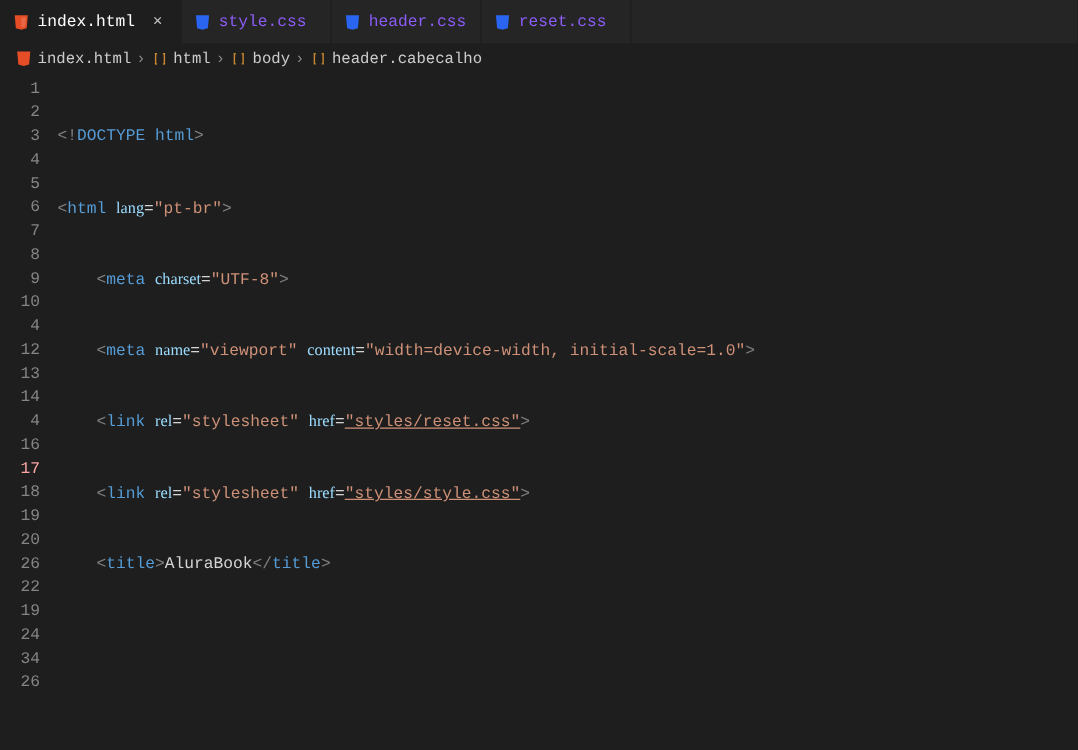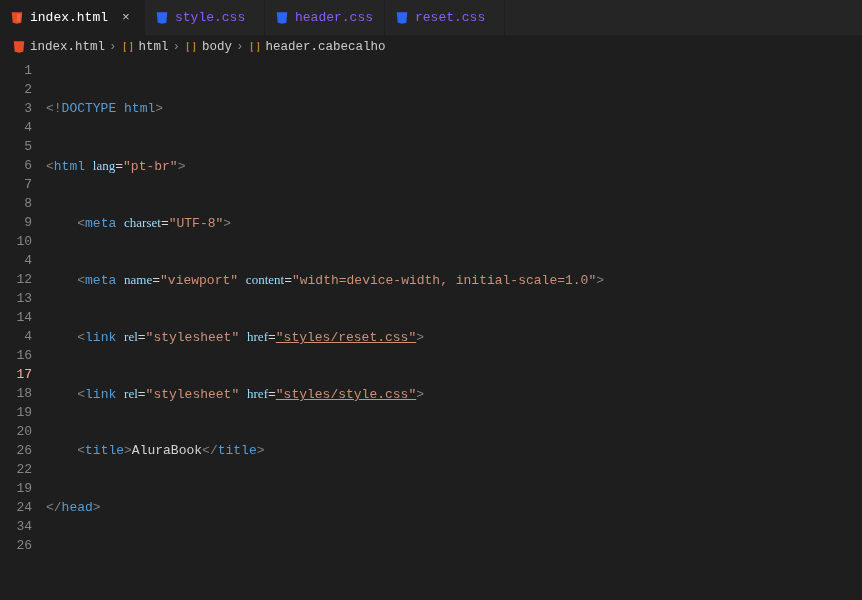--- a/index.html
+++ b/index.html
@@ -187,21 +187,20 @@
       <div class="ln">26</div>
     </div>
   <div class="code">
     <div class="line"><span class="p">&lt;!</span><span class="dt">DOCTYPE</span> <span class="dt">html</span><span class="p">&gt;</span></div>
     <div class="line"><span class="p">&lt;</span><span class="tg">html</span> <span class="at">lang</span><span class="eq">=</span><span class="st">"pt-br"</span><span class="p">&gt;</span></div>
     <div class="line">    <span class="p">&lt;</span><span class="tg">meta</span> <span class="at">charset</span><span class="eq">=</span><span class="st">"UTF-8"</span><span class="p">&gt;</span></div>
     <div class="line">    <span class="p">&lt;</span><span class="tg">meta</span> <span class="at">name</span><span class="eq">=</span><span class="st">"viewport"</span> <span class="at">content</span><span class="eq">=</span><span class="st">"width=device-width, initial-scale=1.0"</span><span class="p">&gt;</span></div>
     <div class="line">    <span class="p">&lt;</span><span class="tg">link</span> <span class="at">rel</span><span class="eq">=</span><span class="st">"stylesheet"</span> <span class="at">href</span><span class="eq">=</span><span class="stu">"styles/reset.css"</span><span class="p">&gt;</span></div>
     <div class="line">    <span class="p">&lt;</span><span class="tg">link</span> <span class="at">rel</span><span class="eq">=</span><span class="st">"stylesheet"</span> <span class="at">href</span><span class="eq">=</span><span class="stu">"styles/style.css"</span><span class="p">&gt;</span></div>
     <div class="line">    <span class="p">&lt;</span><span class="tg">title</span><span class="p">&gt;</span><span class="tx">AluraBook</span><span class="p">&lt;/</span><span class="tg">title</span><span class="p">&gt;</span></div>
-    <div class="line"><span class="p">&lt;/</span><span class="tg">head</span><span class="p">&gt;</span></div>
     
     
     
     
     
     
     
     
     
     

